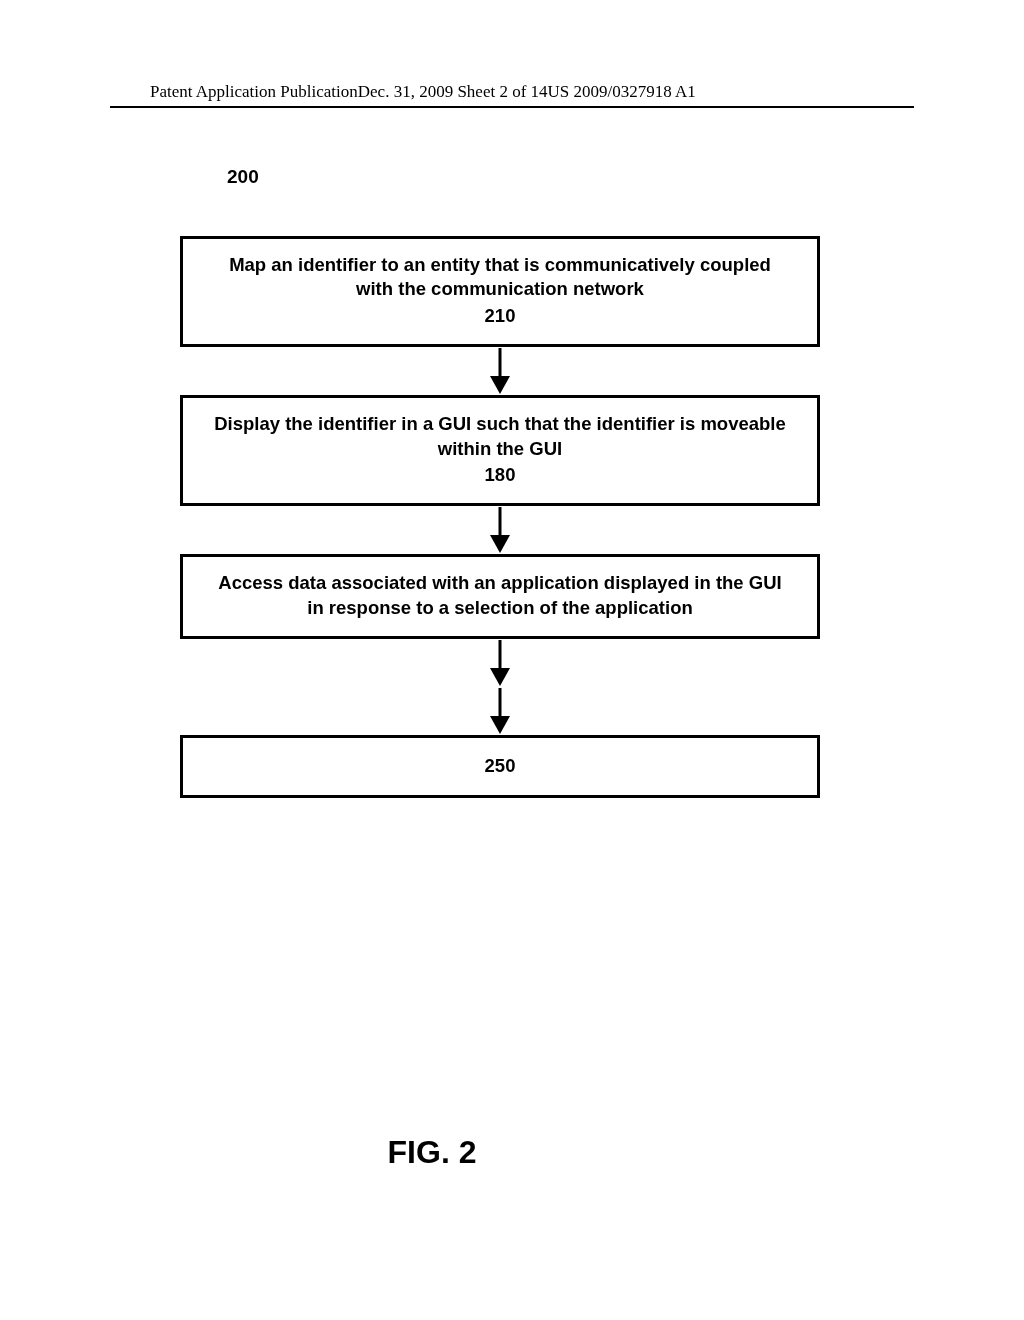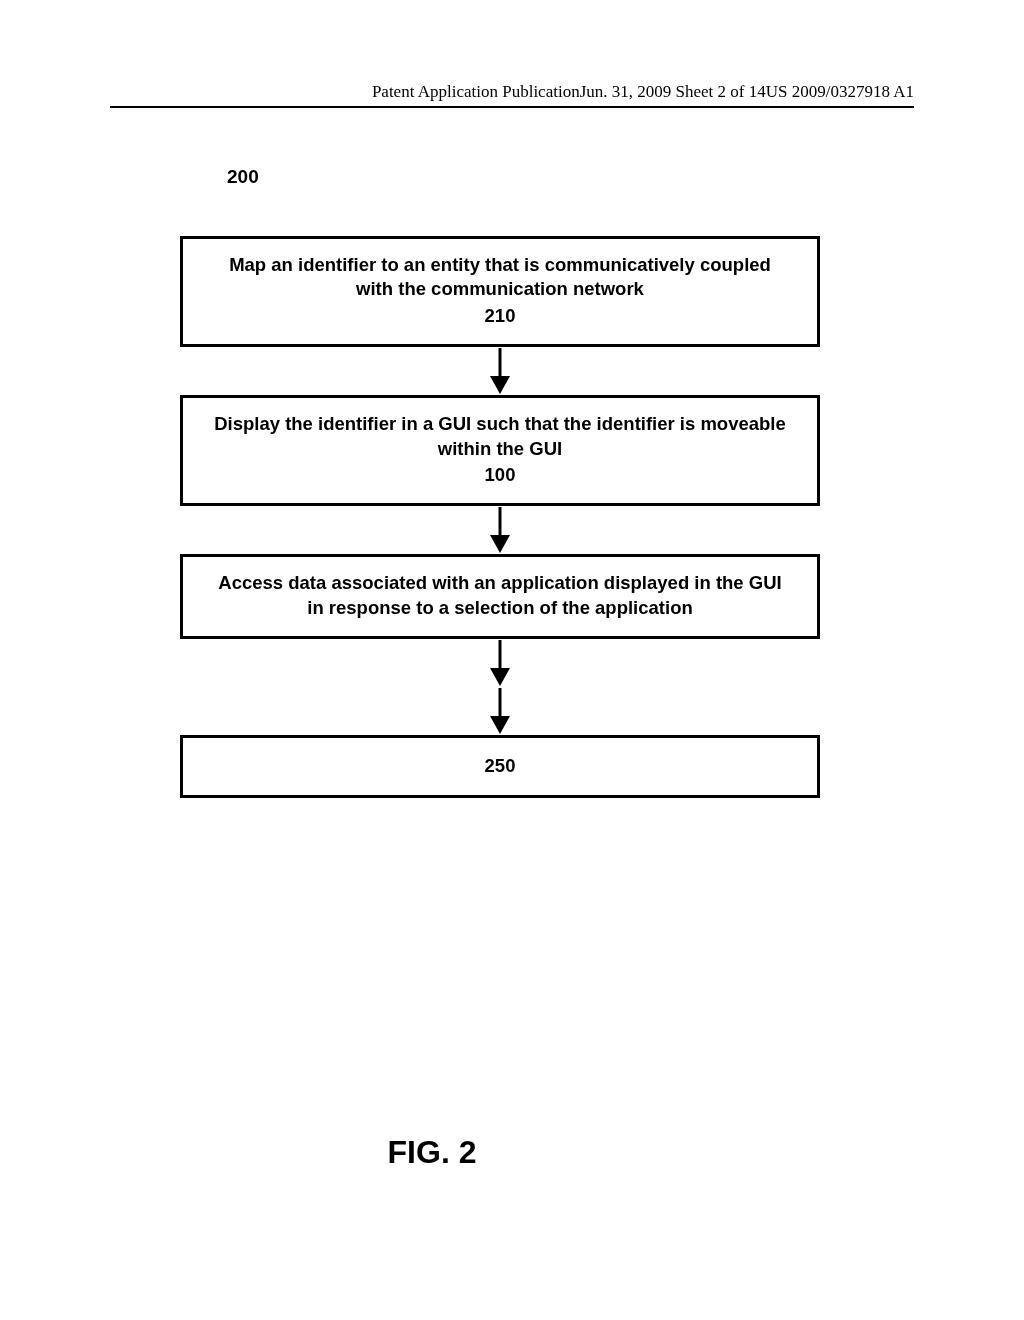--- a/index.html
+++ b/index.html
@@ -12,24 +12,25 @@
   }
   .page {
     width: 1024px;
     height: 1320px;
     position: relative;
     box-sizing: border-box;
     padding: 82px 110px 0 110px;
   }
   .header-line {
     display: flex;
-    justify-content: flex-end;
+    justify-content: flex-start;
     font-size: 17px;
     font-family: "Times New Roman", Times, serif;
     white-space: nowrap;
+    margin-left: 40px;
   }
   .header-left { text-align: left; }
   .header-center { text-align: center; }
   .header-right { text-align: right; }
   .hr {
     border: none;
     border-top: 2px solid #000;
     margin: 4px 0 0 0;
   }
   .fig-number {
@@ -74,21 +75,21 @@
     font-size: 32px;
   }
 </style>
 </head>
 <body>
 
 <div class="page">
 
   <div class="header-line">
     <span class="header-left">Patent Application Publication</span>
-    <span class="header-center">Jun. 31, 2009  Sheet 2 of 14</span>
+    <span class="header-center">Dec. 31, 2009  Sheet 2 of 14</span>
     <span class="header-right">US 2009/0327918 A1</span>
   </div>
   <hr class="hr">
 
   <div class="fig-number">200</div>
 
   <div class="flow">
 
     <div class="box">
       <span>Map an identifier to an entity that is communicatively coupled with the communication network</span>
@@ -97,21 +98,21 @@
 
     <div class="arrow-wrap">
       <svg width="24" height="46" viewBox="0 0 24 46">
         <line x1="12" y1="0" x2="12" y2="30" stroke="#000" stroke-width="3"></line>
         <polygon points="12,46 2,28 22,28" fill="#000"></polygon>
       </svg>
     </div>
 
     <div class="box">
       <span>Display the identifier in a GUI such that the identifier is moveable within the GUI</span>
-      <span class="ref">100</span>
+      <span class="ref">180</span>
     </div>
 
     <div class="arrow-wrap">
       <svg width="24" height="46" viewBox="0 0 24 46">
         <line x1="12" y1="0" x2="12" y2="30" stroke="#000" stroke-width="3"></line>
         <polygon points="12,46 2,28 22,28" fill="#000"></polygon>
       </svg>
     </div>
 
     <div class="box">

